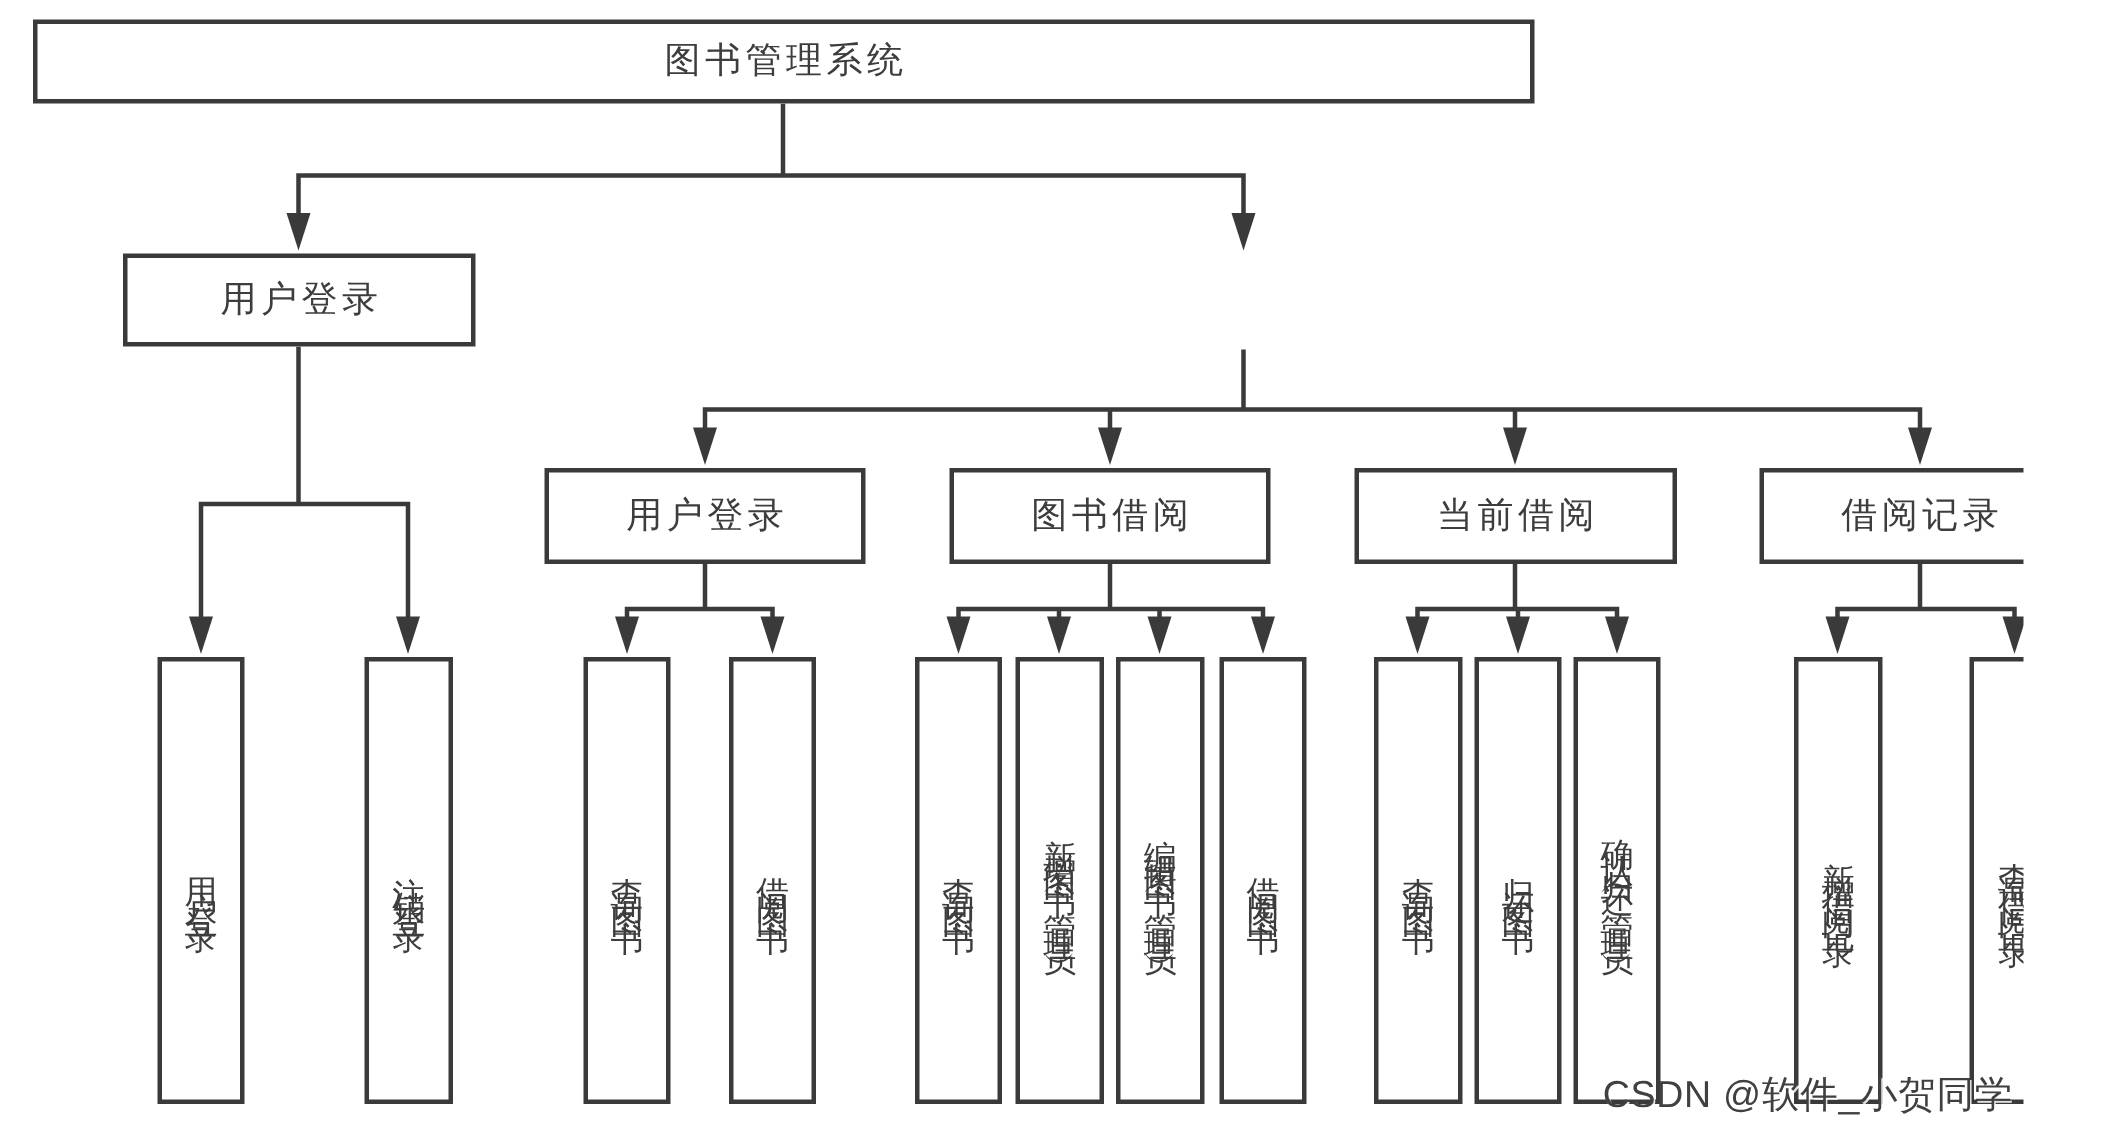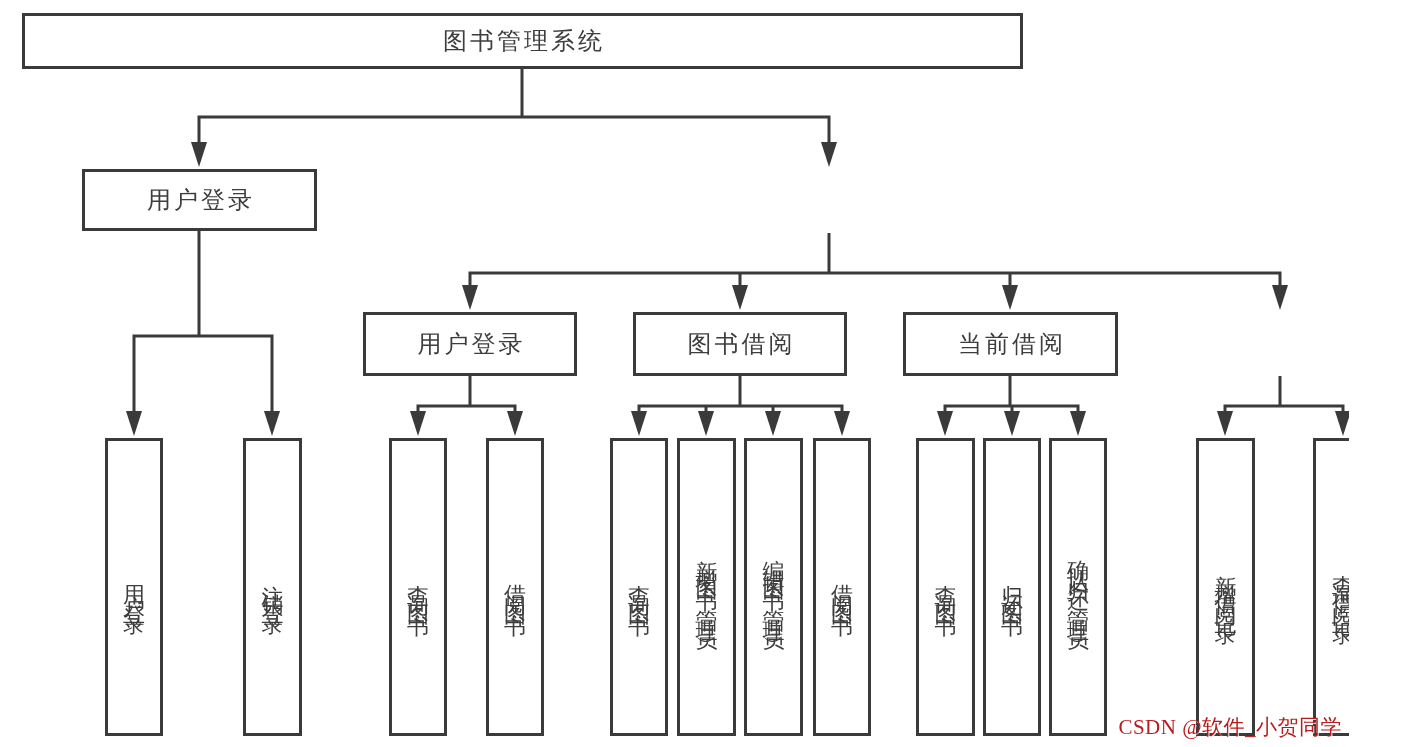--- a/index.html
+++ b/index.html
@@ -1,20 +1,20 @@
 <!DOCTYPE html>
 <html><head>
 <meta charset="utf-8">
 <style>
   html,body{margin:0;padding:0;background:#ffffff;}
   .canvas{
     position:relative;
     width:1349px;height:747px;
     background:#ffffff;
-    font-family:Liberation Serif, serif;
+    font-family:Liberation Sans, sans-serif;
     color:#3d3d3d;
     overflow:hidden;
   }
   svg.connectors{position:absolute;left:0;top:0;pointer-events:none;}
   .box{
     position:absolute;
     box-sizing:border-box;
     border:3px solid #3a3a3a;
     background:#ffffff;
     display:flex;align-items:center;justify-content:center;
@@ -24,23 +24,23 @@
   .vbox .vlabel{
     writing-mode:vertical-rl;
     font-size:22px;
     letter-spacing:10px;
     line-height:1;
     white-space:nowrap;
   }
   .watermark{
     position:absolute;
     top:713px;right:7px;
-    font-size:21px;
+    font-size:25px;
     letter-spacing:0.5px;
-    color:#b91c1c;
+    color:#404040;
     z-index:10;
     white-space:nowrap;
     text-shadow:1px 1px 0 rgba(255,255,255,0.85);
   }
 </style>
 </head>
 <body>
 
 <div class="canvas">
 
@@ -113,20 +113,23 @@
 
   <div class="box" style="left:363px;top:312px;width:214px;height:64px">
     <span class="hlabel">用户登录</span>
   </div>
   <div class="box" style="left:903px;top:312px;width:215px;height:64px">
     <span class="hlabel">当前借阅</span>
   </div>
   <div class="box" style="left:633px;top:312px;width:214px;height:64px">
     <span class="hlabel">图书借阅</span>
   </div>
+  <div class="box" style="left:1173px;top:312px;width:214px;height:64px">
+    <span class="hlabel">借阅记录</span>
+  </div>
 
   <div class="box vbox" style="left:105px;top:438px;width:58px;height:298px">
     <span class="vlabel">用户登录</span>
   </div>
   <div class="box vbox" style="left:243px;top:438px;width:59px;height:298px">
     <span class="vlabel">注销登录</span>
   </div>
 
   <div class="box vbox" style="left:389px;top:438px;width:58px;height:298px">
     <span class="vlabel">查询图书</span>

